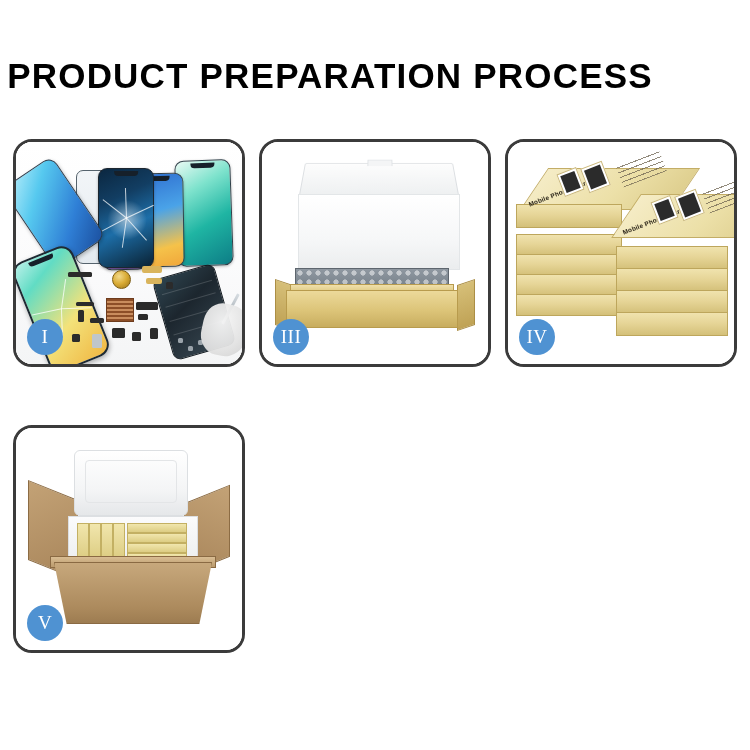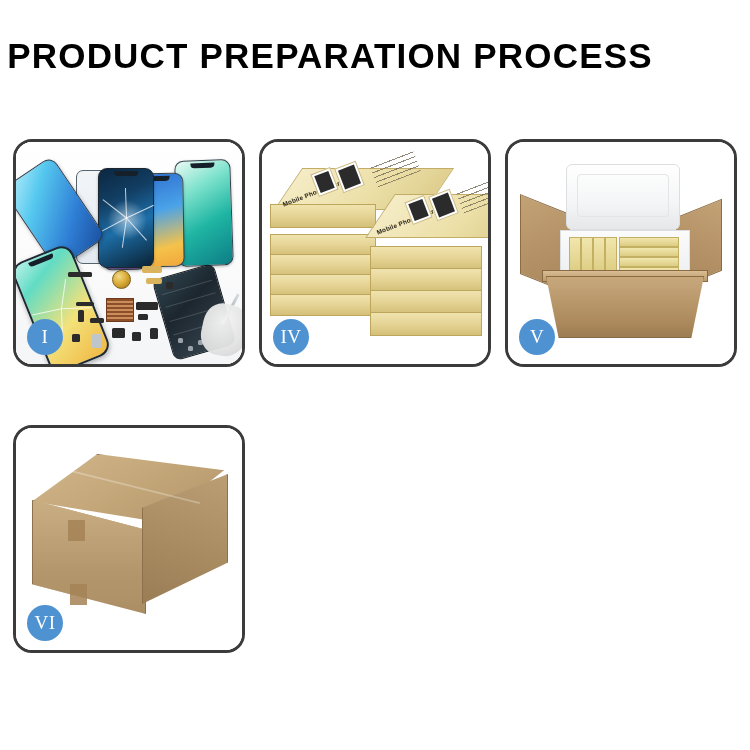--- a/index.html
+++ b/index.html
@@ -11,21 +11,21 @@
     width: 750px;
     height: 750px;
     overflow: hidden;
     font-family: "Liberation Sans", sans-serif;
     position: relative;
   }
 
   
   .header {
     width: 660px;
-    padding-top: 38px;
+    padding-top: 58px;
     text-align: center;
   }
   .page-title {
     font-family: "Liberation Sans", sans-serif;
     font-size: 35px;
     font-weight: 700;
     letter-spacing: 1.2px;
     color: #000000;
     line-height: 1.05;
     margin: 0;
@@ -539,20 +539,32 @@
       <div class="chip" style="left:172px; top:204px; width:5px; height:5px; background:#9aa3aa;"></div>
       <div class="chip" style="left:182px; top:198px; width:5px; height:5px; background:#9aa3aa;"></div>
 
       <div class="tweezer"></div>
       <div class="hand"></div>
     </div>
     <div class="badge">I</div>
   </div>
 
 
+  <div class="card p3">
+    <div class="card-stage">
+      <div class="lid"></div>
+      <div class="foam"></div>
+      <div class="wrap"></div>
+      <div class="box-left"></div>
+      <div class="box-right"></div>
+      <div class="box-rim"></div>
+      <div class="box-front"></div>
+    </div>
+    <div class="badge">III</div>
+  </div>
 
   <div class="card p4">
     <div class="card-stage">
       <div class="stack">
 
         <div class="kbox" style="left:8px;  top:92px;  width:104px; height:20px;"></div>
         <div class="kbox" style="left:8px;  top:112px; width:104px; height:20px;"></div>
         <div class="kbox" style="left:8px;  top:132px; width:104px; height:20px;"></div>
         <div class="kbox" style="left:8px;  top:152px; width:104px; height:20px;"></div>
 
@@ -600,25 +612,14 @@
         <div class="ybox" style="left:58px; top:16px; width:58px; height:8px;"></div>
         <div class="ybox" style="left:58px; top:26px; width:58px; height:8px;"></div>
         <div class="ybox" style="left:58px; top:36px; width:58px; height:6px;"></div>
       </div>
       <div class="carton-rim"></div>
       <div class="carton-front"></div>
     </div>
     <div class="badge">V</div>
   </div>
 
-  <div class="card p6">
-    <div class="card-stage">
-      <div class="c-top"></div>
-      <div class="c-left"></div>
-      <div class="c-right"></div>
-      <div class="seam" style="left:36px; top:56px; width:150px; height:2px; transform:rotate(14deg);"></div>
-      <div class="tape-sq" style="left:52px; top:92px;"></div>
-      <div class="tape-sq" style="left:54px; top:156px;"></div>
-    </div>
-    <div class="badge">VI</div>
-  </div>
 
 </div>
 
 </body></html>

